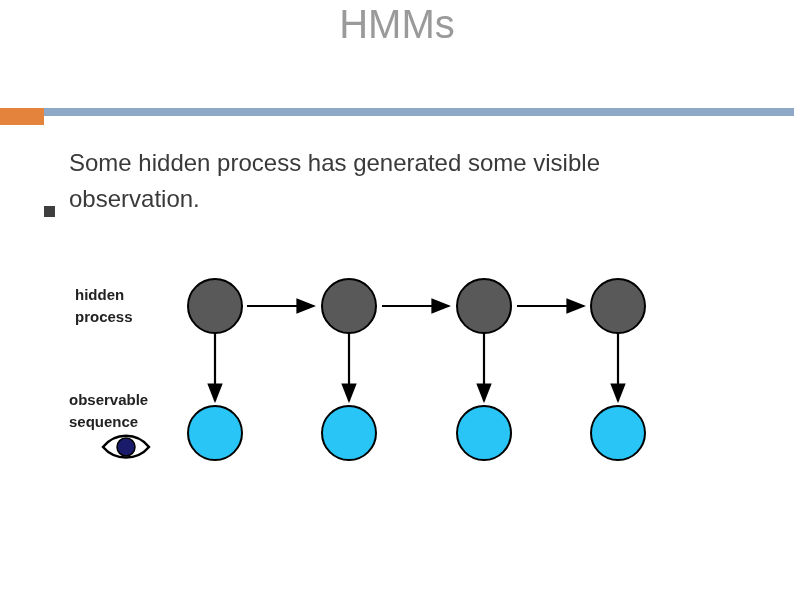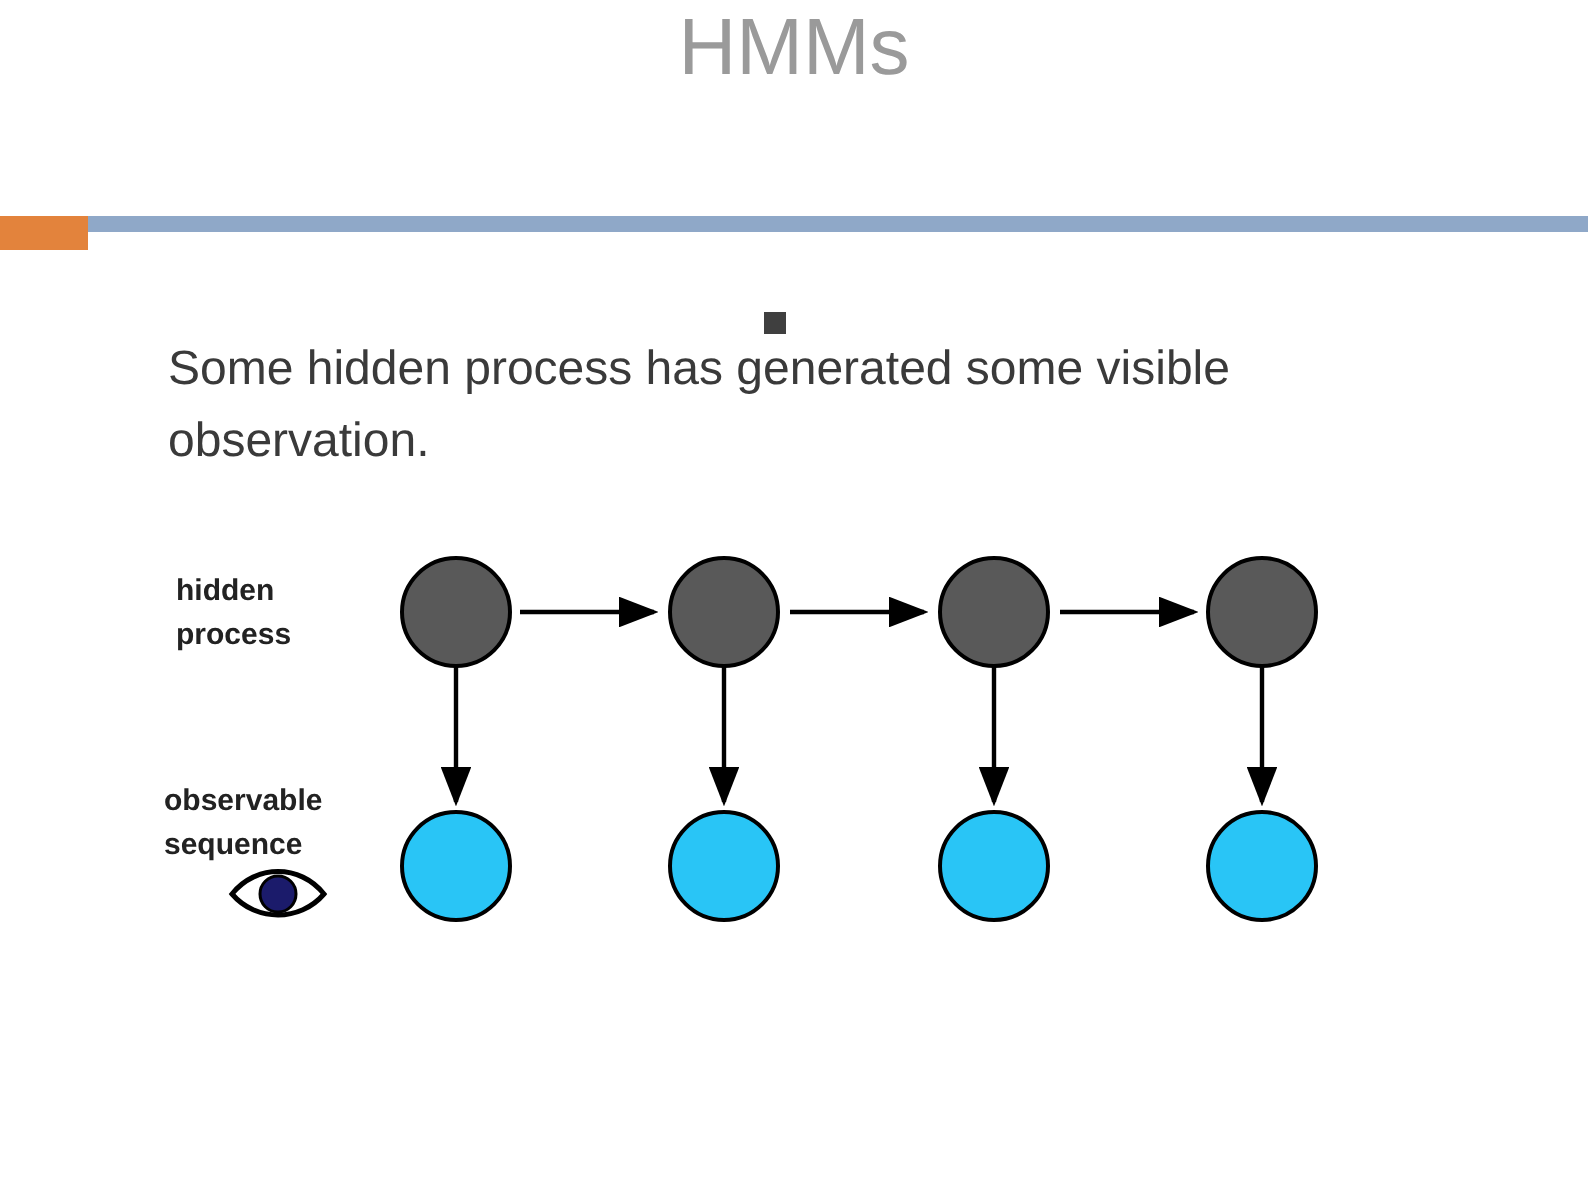--- a/index.html
+++ b/index.html
@@ -47,22 +47,21 @@
     background: #e3833c;
   }
 
   
   .bullet-row {
     position: absolute;
     top: 145px;
     left: 44px;
     width: 700px;
     display: flex;
-    align-items: center;
-    flex-direction: column;
+    align-items: flex-end;
   }
   .bullet-marker {
     width: 11px;
     height: 11px;
     background: #3f3f3f;
     margin-top: 11px;
     margin-right: 14px;
     flex: 0 0 auto;
   }
   .bullet-text {
@@ -70,21 +69,21 @@
     line-height: 36px;
     color: #3a3a3a;
     font-family: "Liberation Sans", sans-serif;
     max-width: 620px;
   }
 
   
   .diagram {
     position: absolute;
     top: 258px;
-    left: 70px;
+    left: 57px;
     width: 620px;
     height: 220px;
   }
   .diagram svg {
     display: block;
   }
   .dg-label {
     font-family: "Liberation Sans", sans-serif;
     font-size: 15px;
     fill: #222222;

